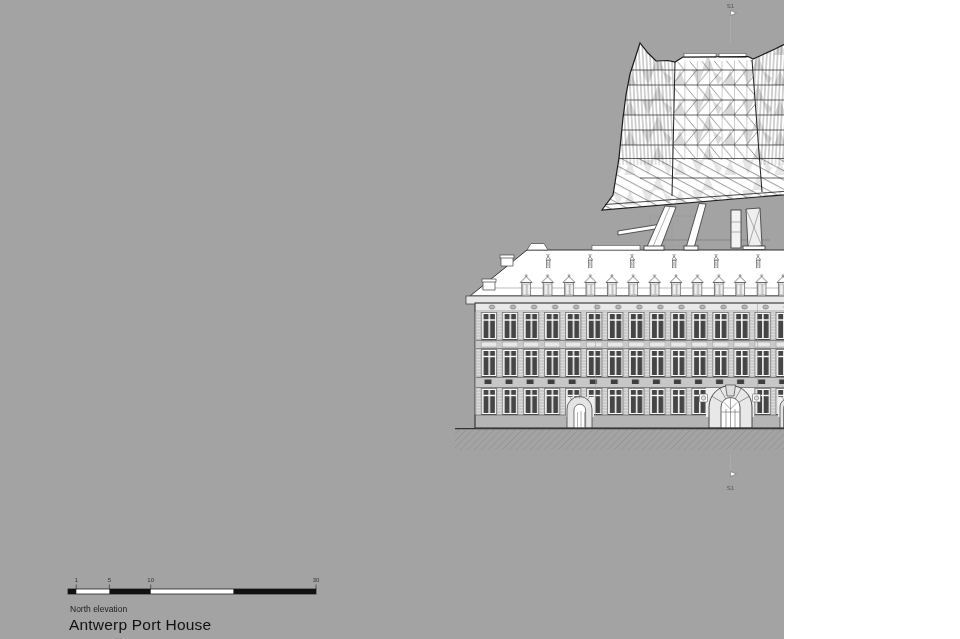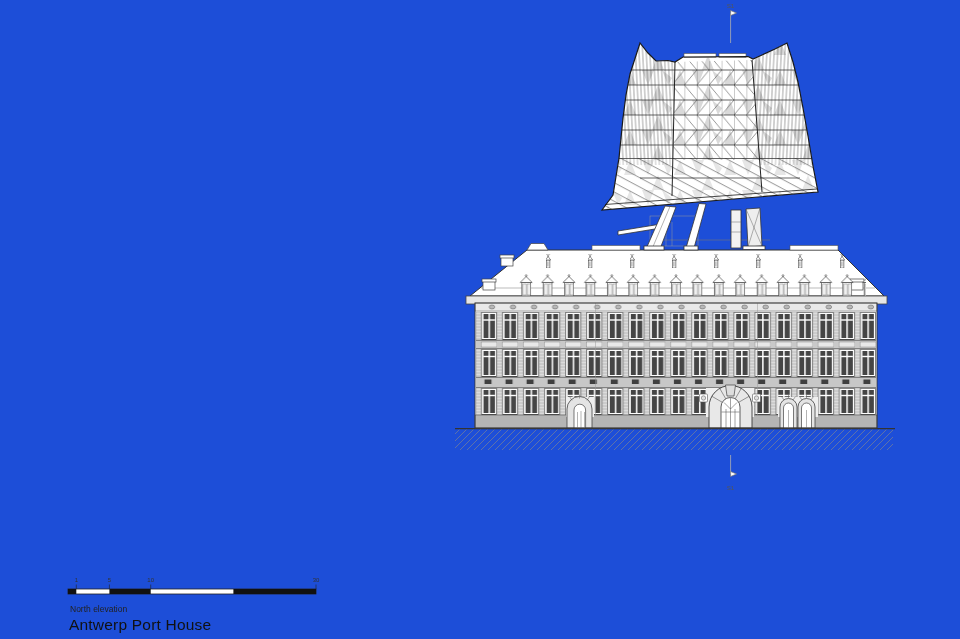--- a/index.html
+++ b/index.html
@@ -1,16 +1,16 @@
 <!DOCTYPE html>
 <html><head>
 <meta charset="utf-8">
 <style>
   html,body{margin:0;padding:0;background:#fff;}
-  .page{position:relative;width:960px;height:639px;background:#1d4ed8;overflow:hidden;
+  .page{position:relative;width:784px;height:639px;background:#a3a3a3;overflow:hidden;
         font-family:"Liberation Sans",sans-serif;text-align:center;}
   svg{position:absolute;left:0;top:0;}
   text{font-family:"Liberation Sans",sans-serif;}
   .t-sub{font-size:8.5px;fill:#222;}
   .t-main{font-size:15.5px;fill:#111;letter-spacing:.2px;}
   .t-scale{font-size:6px;fill:#333;}
   .t-sec{font-size:6px;fill:#555;}
 </style>
 </head>
 <body>

